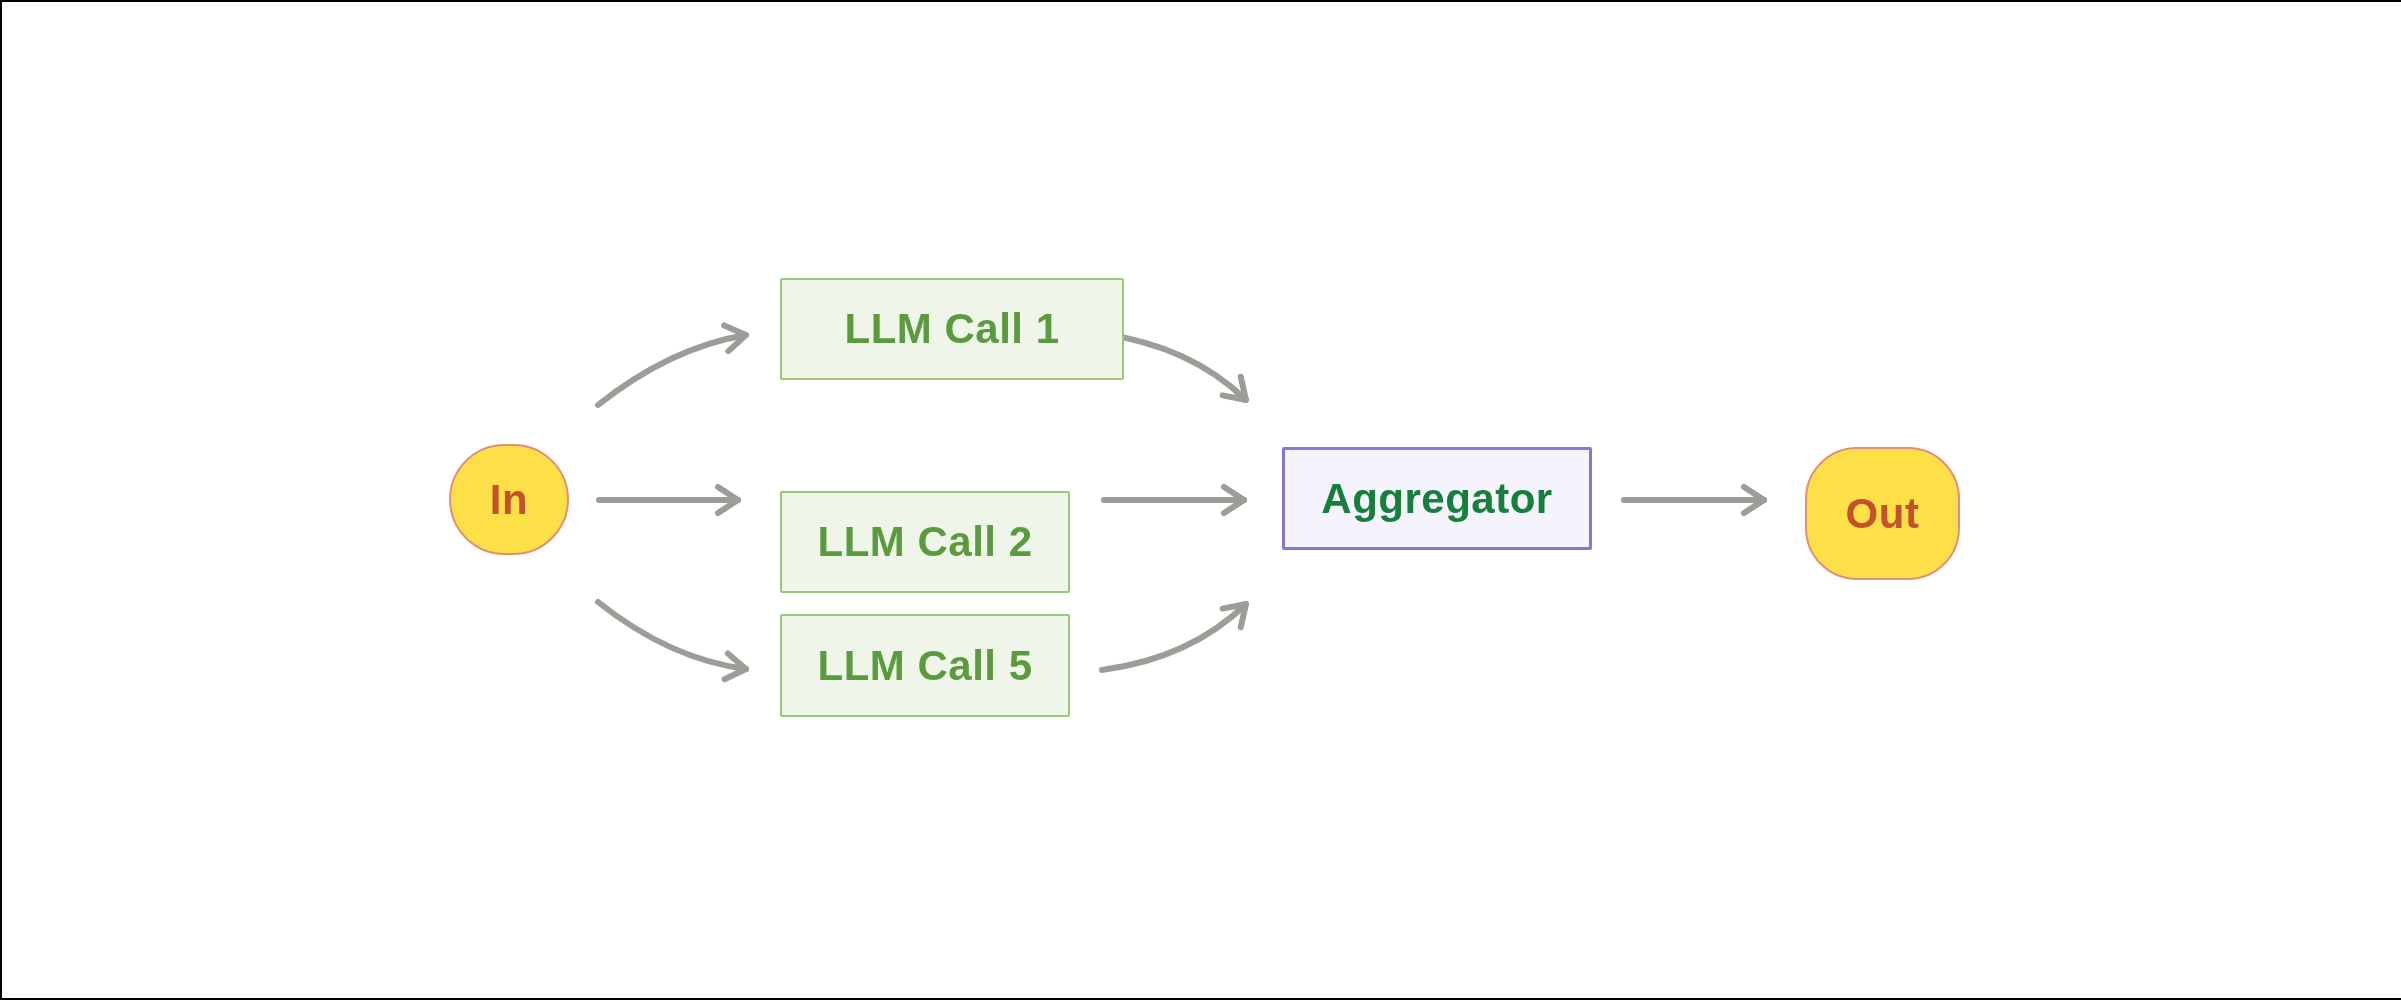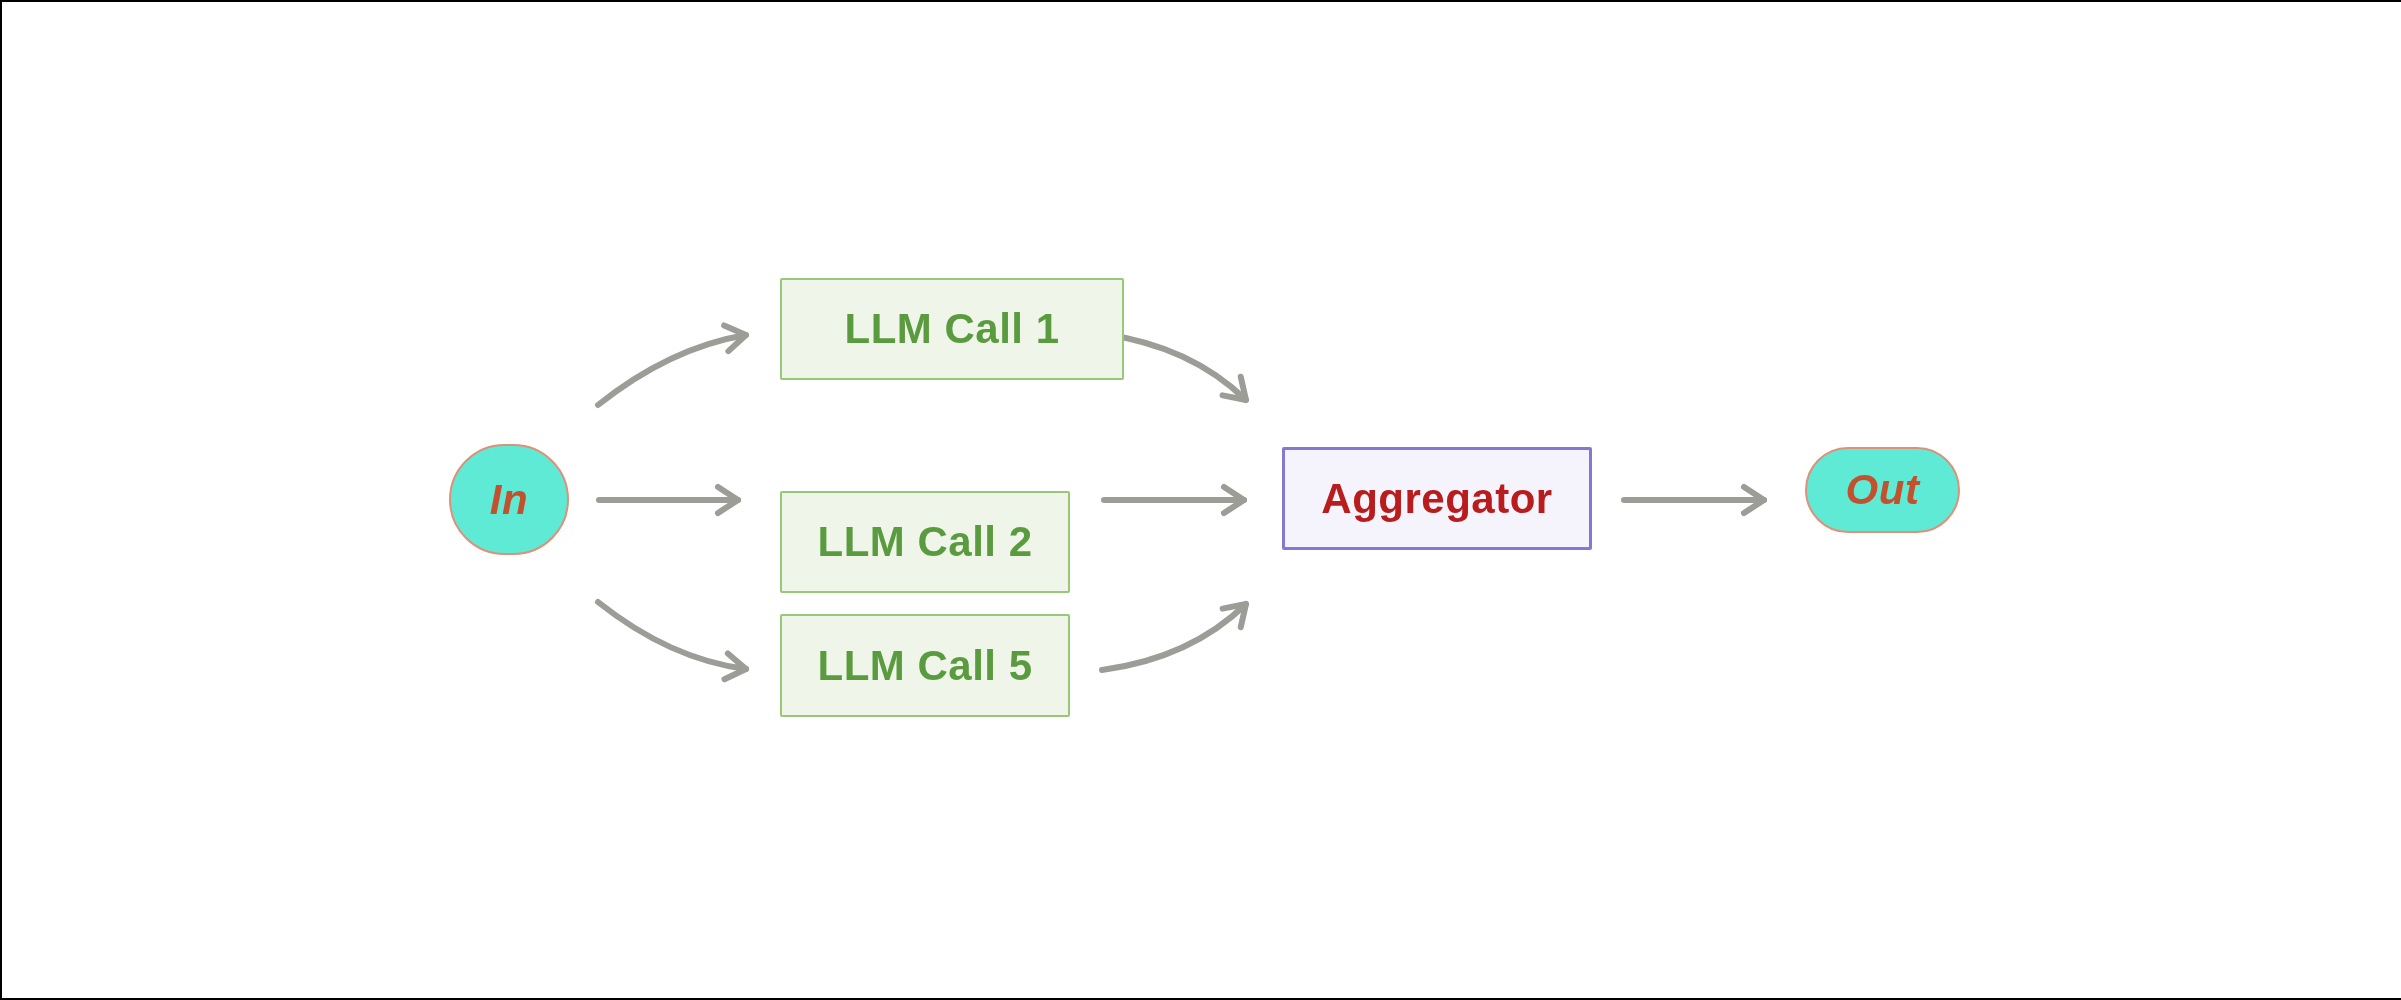--- a/index.html
+++ b/index.html
@@ -39,35 +39,34 @@
     user-select: none;
   }
   .node.process {
     background: #EFF5E8;
     border: 2.5px solid #97C878;
     color: #5B9B3F;
   }
   .node.aggregator {
     background: #F5F3FB;
     border: 3px solid #8478D2;
-    color: #b91c1c;
+    color: #15803d;
   }
   .node.terminal {
-    background: #5eead4;
+    background: #fde047;
     border: 2.5px solid #E09078;
     color: #C4512D;
-    font-style: italic;
   }
   
   .pos-in        { left: 447px;  top: 442px; width: 120px; height: 111px; border-radius: 56px; }
   .pos-llm1      { left: 778px;  top: 276px; width: 344px; height: 102px; border-radius: 2px; }
   .pos-llm2      { left: 778px;  top: 445px; width: 290px; height: 102px; border-radius: 2px; margin-top: 44px; }
   .pos-llm3      { left: 778px;  top: 612px; width: 290px; height: 103px; border-radius: 2px; }
   .pos-agg       { left: 1280px; top: 445px; width: 310px; height: 103px; border-radius: 2px; }
-  .pos-out       { left: 1803px; top: 445px; width: 155px; height: 86px; border-radius: 52px; }
+  .pos-out       { left: 1803px; top: 445px; width: 155px; height: 133px; border-radius: 52px; }
 </style>
 </head>
 <body>
 
 <div class="frame">
 
   <svg class="edges" viewBox="0 0 2401 1000" xmlns="http://www.w3.org/2000/svg" aria-hidden="true">
     <defs>
       <marker id="arrowhead" markerUnits="userSpaceOnUse" markerWidth="40" markerHeight="40" viewBox="0 0 40 40" refX="30" refY="20" orient="auto">
         <path d="M 10 7 L 30 20 L 10 33" fill="none" stroke="#9D9D97" stroke-width="6" stroke-linecap="round" stroke-linejoin="round"></path>

